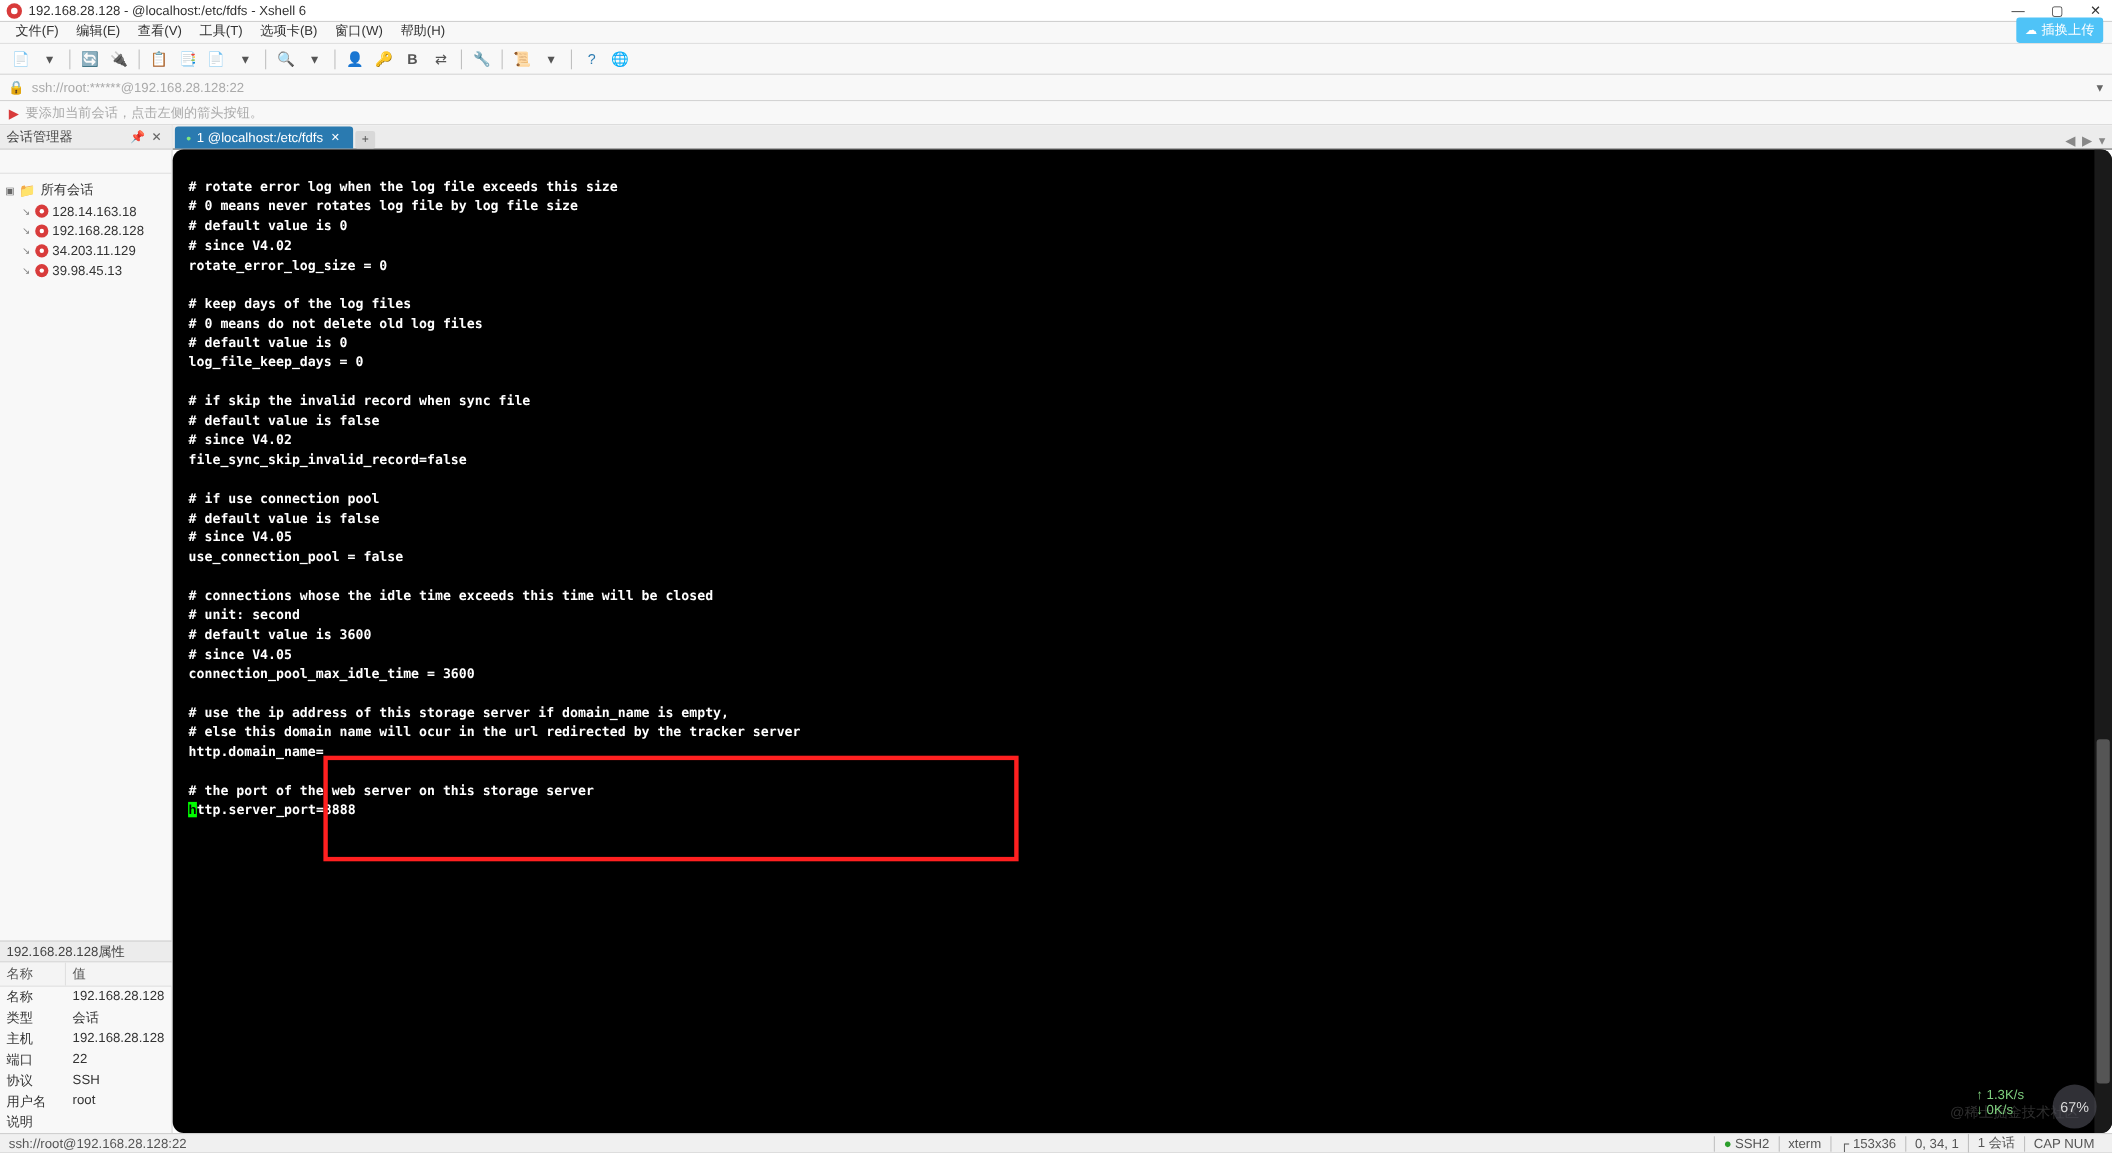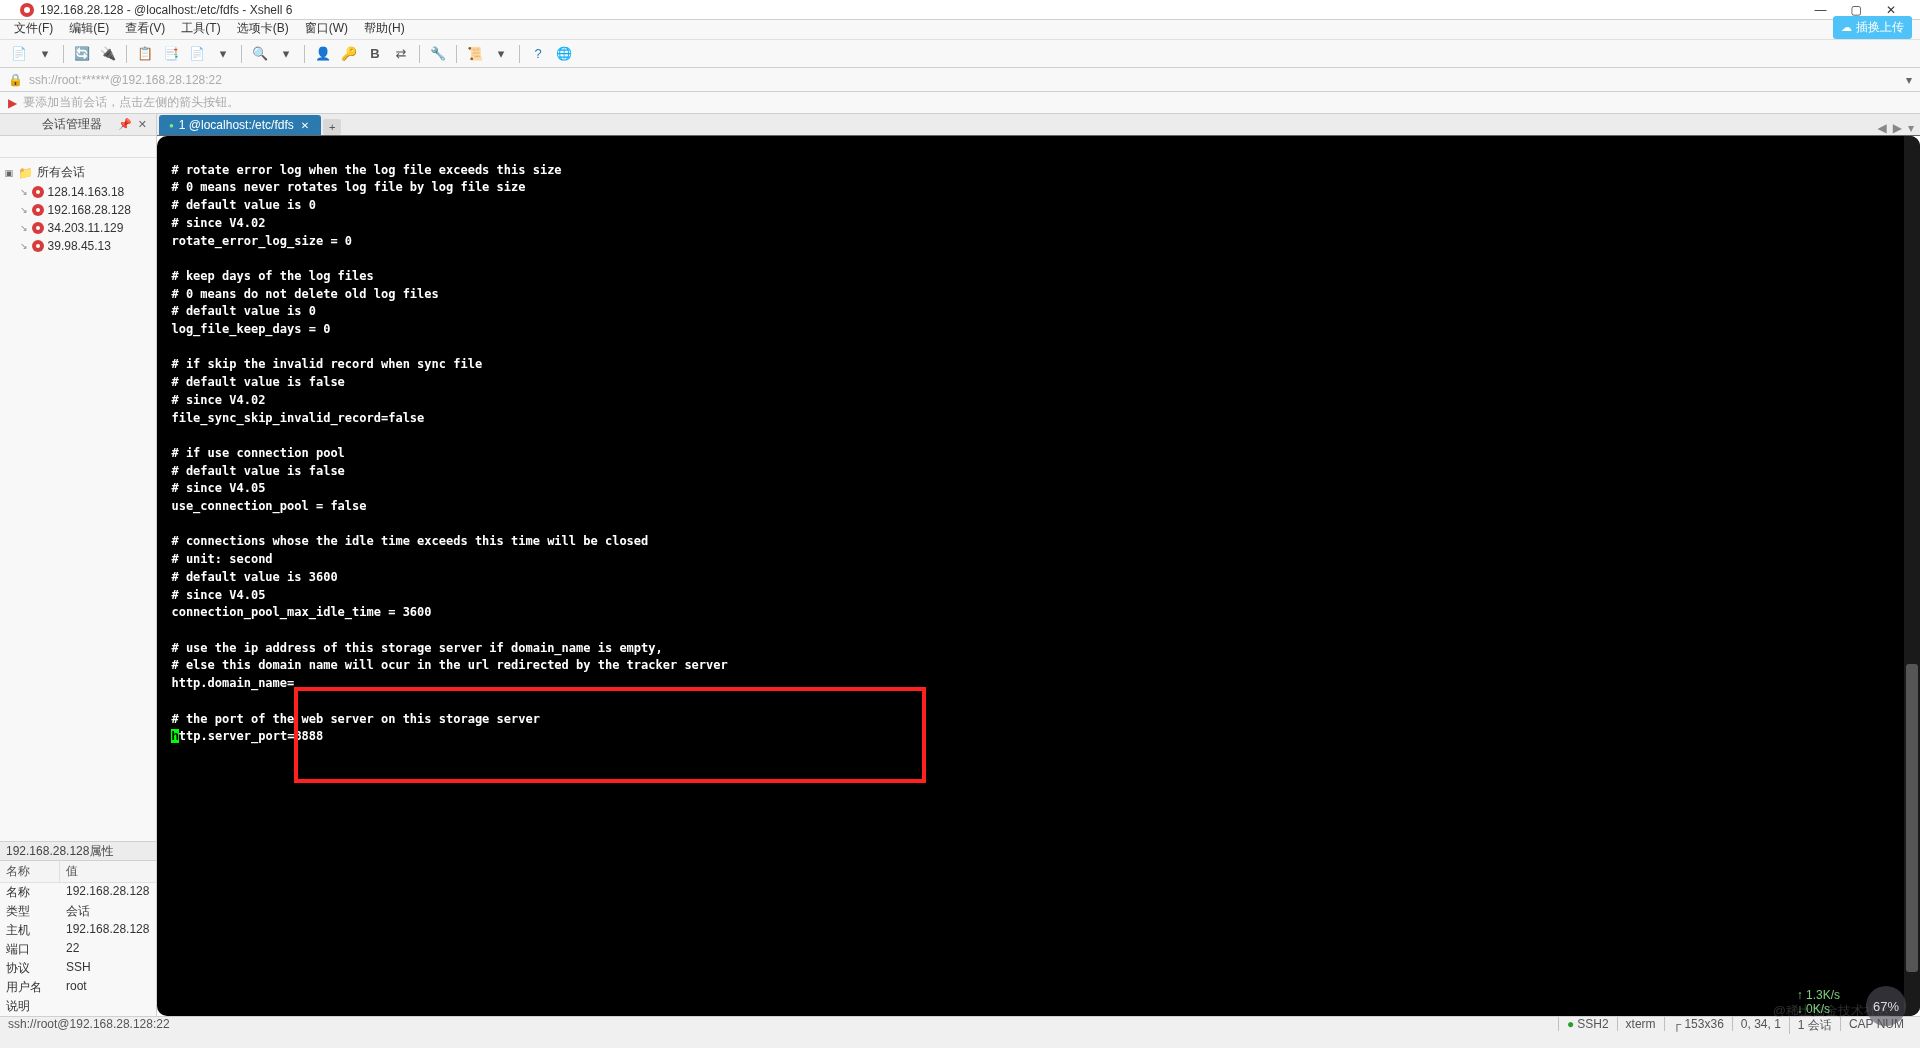--- a/index.html
+++ b/index.html
@@ -1,38 +1,38 @@
 <!DOCTYPE html>
 <html><head>
 <meta charset="utf-8">
 <style>
 * { margin: 0; padding: 0; box-sizing: border-box; font-family: "Microsoft YaHei", Arial, sans-serif; font-size: 12px; }
 body { background: #f0f0f0; width: 1920px; height: 1048px; overflow: hidden; display: flex; flex-direction: column; }
-.titlebar { height: 20px; background: #fff; display: flex; align-items: center; padding: 0 20px; border-bottom: 1px solid #d0d0d0; }
+.titlebar { height: 20px; background: #fff; display: flex; align-items: center; padding: 0 6px; border-bottom: 1px solid #d0d0d0; }
 .titlebar .app-icon { width: 14px; height: 14px; background: #d83b3b; border-radius: 50%; margin-right: 6px; position: relative; }
 .titlebar .app-icon::after { content: ""; position: absolute; width: 6px; height: 6px; background: #fff; border-radius: 50%; top: 4px; left: 4px; }
 .titlebar .title-text { flex: 1; color: #333; }
 .titlebar .win-controls { display: flex; gap: 16px; color: #333; font-size: 14px; }
 .titlebar .win-controls span { cursor: pointer; padding: 0 4px; }
 .menubar { height: 20px; background: #f8f8f8; display: flex; align-items: flex-end; padding: 0 8px; gap: 4px; border-bottom: 1px solid #e0e0e0; }
 .menubar .menu-item { padding: 2px 6px; color: #333; cursor: pointer; }
 .menubar .upload-btn { margin-left: auto; background: #4fc3f7; color: #fff; padding: 3px 8px; border-radius: 3px; display: flex; align-items: center; gap: 4px; cursor: pointer; }
 .menubar .upload-btn .cloud { font-size: 11px; }
 .toolbar { height: 28px; background: #f8f8f8; display: flex; align-items: center; padding: 0 8px; gap: 4px; border-bottom: 1px solid #d0d0d0; }
 .toolbar .tb-btn { width: 22px; height: 22px; display: flex; align-items: center; justify-content: center; color: #555; cursor: pointer; border-radius: 2px; font-size: 13px; }
 .toolbar .sep { width: 1px; height: 18px; background: #c0c0c0; margin: 0 3px; }
 .addressbar { height: 24px; background: #f8f8f8; display: flex; align-items: center; padding: 0 8px; gap: 6px; border-bottom: 1px solid #d0d0d0; color: #aaa; }
 .addressbar .lock-icon { color: #c0a030; }
 .addressbar .dropdown-arrow { margin-left: auto; color: #666; cursor: pointer; }
 .hintbar { height: 22px; background: #f8f8f8; display: flex; align-items: center; padding: 0 8px; gap: 6px; border-bottom: 1px solid #d0d0d0; color: #aaa; }
 .hintbar .flag { color: #d83b3b; }
 .main { flex: 1; display: flex; min-height: 0; }
 .sidebar { width: 157px; background: #f8f8f8; border-right: 1px solid #d0d0d0; display: flex; flex-direction: column; }
 .panel-header { height: 22px; background: #ececec; display: flex; align-items: center; padding: 0 6px; border-bottom: 1px solid #d0d0d0; color: #444; }
-.panel-header .panel-title { flex: 1; font-weight: 500; margin-left: 36px; }
+.panel-header .panel-title { flex: 1; font-weight: 500; }
 .panel-header .panel-btn { padding: 0 3px; cursor: pointer; color: #666; font-size: 11px; }
 .searchbar { height: 22px; display: flex; align-items: center; padding: 0 4px; border-bottom: 1px solid #e0e0e0; }
 .searchbar input { flex: 1; border: none; background: transparent; outline: none; height: 18px; padding: 0 4px; }
 .searchbar .search-icon { color: #999; cursor: pointer; font-size: 12px; }
 .tree { flex: 1; overflow: auto; padding: 4px 0; }
 .tree-row { display: flex; align-items: center; padding: 2px 4px; gap: 4px; cursor: pointer; color: #333; }
 .tree-row .toggle { width: 10px; text-align: center; color: #666; font-size: 9px; }
 .tree-row .folder-icon { color: #e8b040; font-size: 12px; }
 .tree-row .host-icon { width: 12px; height: 12px; background: #d83b3b; border-radius: 50%; position: relative; flex-shrink: 0; }
 .tree-row .host-icon::after { content: ""; position: absolute; width: 4px; height: 4px; background: #fff; border-radius: 50%; top: 4px; left: 4px; }
@@ -54,21 +54,21 @@
 .tabbar .tab .bullet { color: #7fe87f; font-size: 8px; }
 .tabbar .new-tab { width: 18px; height: 16px; background: #d8d8d8; display: flex; align-items: center; justify-content: center; color: #555; cursor: pointer; border-radius: 2px; font-size: 11px; }
 .tabbar .tab-nav { margin-left: auto; display: flex; gap: 2px; padding-right: 4px; color: #888; font-size: 10px; }
 .tabbar .tab-nav span { cursor: pointer; padding: 0 2px; }
 .terminal { flex: 1; background: #000; color: #fff; font-family: "DejaVu Sans Mono", "Consolas", monospace; font-size: 15.5px; line-height: 17.7px; padding: 0; overflow: hidden; position: relative; font-weight: 600; border-radius: 10px; }
 .terminal pre { margin: 0; padding: 8px 0 0 0; white-space: pre; font-family: inherit; }
 .terminal .highlight-box { position: absolute; border: 4px solid #ff2020; left: 137px; top: 551px; width: 632px; height: 96px; pointer-events: none; }
 .terminal .cursor { background: #00ff00; color: #000; }
 .terminal .scrollbar { position: absolute; right: 0; top: 0; width: 16px; height: 100%; background: #1a1a1a; }
 .terminal .scrollbar .thumb { position: absolute; left: 2px; right: 2px; top: 60%; height: 35%; background: #555; border-radius: 3px; }
-.statusbar { height: 32px; background: #f0f0f0; border-top: 1px solid #d0d0d0; display: flex; align-items: flex-start; padding: 0 8px; color: #555; font-size: 11px; }
+.statusbar { height: 18px; background: #f0f0f0; border-top: 1px solid #d0d0d0; display: flex; align-items: center; padding: 0 8px; color: #555; font-size: 11px; }
 .statusbar .status-left { flex: 1; }
 .statusbar .status-seg { padding: 0 8px; border-left: 1px solid #c0c0c0; }
 .statusbar .conn-icon { color: #2a9d2a; margin-right: 3px; }
 .watermark { position: absolute; right: 30px; bottom: 28px; color: rgba(128,128,128,0.35); font-size: 13px; pointer-events: none; text-align: right; }
 .float-badge { position: absolute; right: 14px; bottom: 22px; width: 40px; height: 40px; border-radius: 50%; background: rgba(80,80,90,0.6); color: #ddd; display: flex; align-items: center; justify-content: center; font-size: 13px; pointer-events: none; }
 .float-speed { position: absolute; right: 80px; bottom: 32px; color: #7fd07f; font-size: 10px; pointer-events: none; }
 </style>
 </head>
 <body>
 

